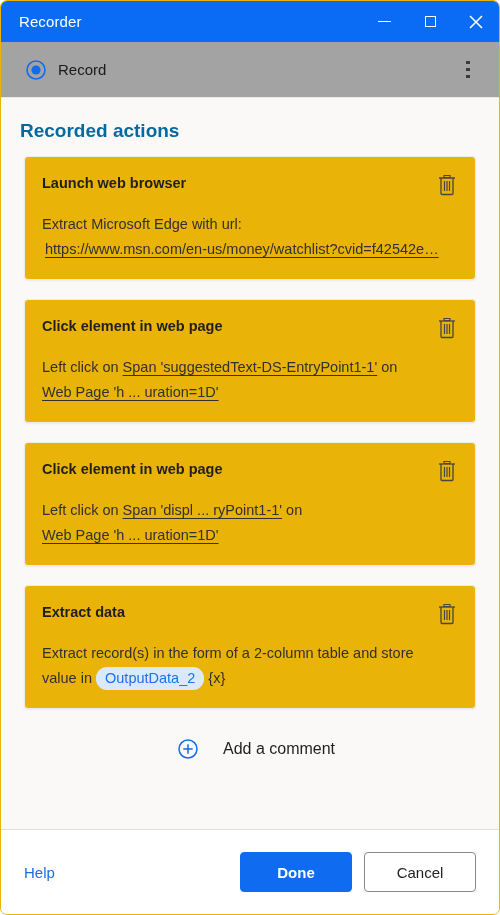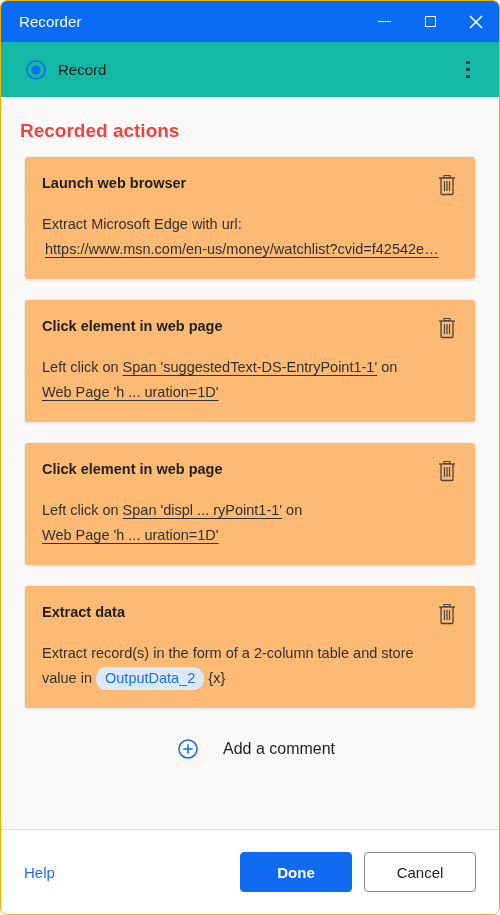--- a/index.html
+++ b/index.html
@@ -65,21 +65,21 @@
     height: 11px;
     border: 1.5px solid #ffffff;
     box-sizing: border-box;
   }
   .wc-close svg { display: block; }
 
   
   .toolbar {
     height: 55px;
     min-height: 55px;
-    background: #14b8a6;
+    background: #a3a3a3;
     display: flex;
     align-items: center;
     padding: 0 16px 0 18px;
     border-bottom: 1px solid #edebe9;
   }
   .tool-btn {
     display: flex;
     align-items: center;
     gap: 11px;
     padding: 6px 10px 6px 6px;
@@ -113,29 +113,29 @@
     flex: 1;
     background: #faf9f8;
     overflow: hidden;
     padding: 0 0 0 0;
     display: flex;
     flex-direction: column;
   }
   .section-title {
     font-size: 19px;
     font-weight: bold;
-    color: #ef4444;
+    color: #0369a1;
     padding: 22px 0 14px 19px;
   }
   .cards {
     padding: 0 23px;
   }
 
   .card {
-    background: #fdba74;
+    background: #eab308;
     border: 1px solid #ececec;
     border-radius: 4px;
     box-shadow: 0 1px 2px rgba(0,0,0,0.06);
     padding: 16px 17px 17px 17px;
     margin-bottom: 19px;
     position: relative;
   }
   .card-head {
     display: flex;
     align-items: flex-start;

